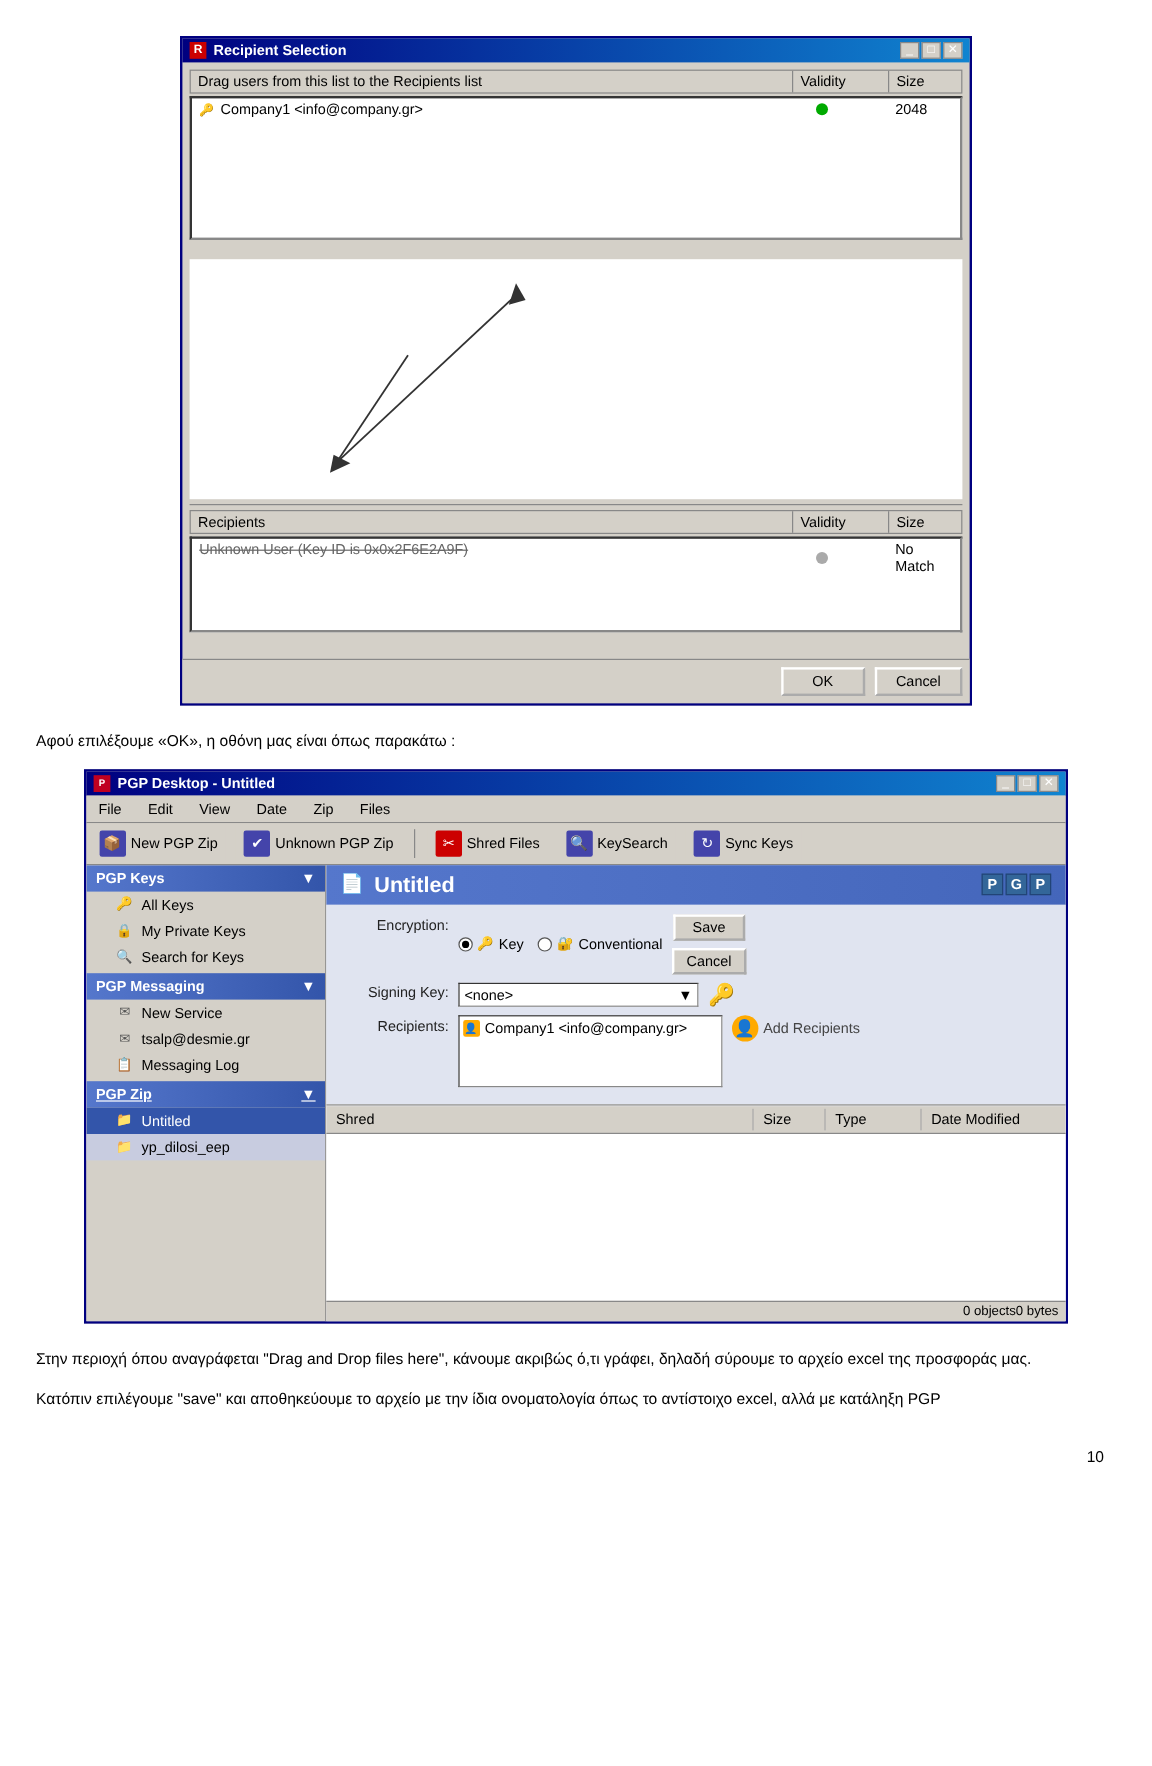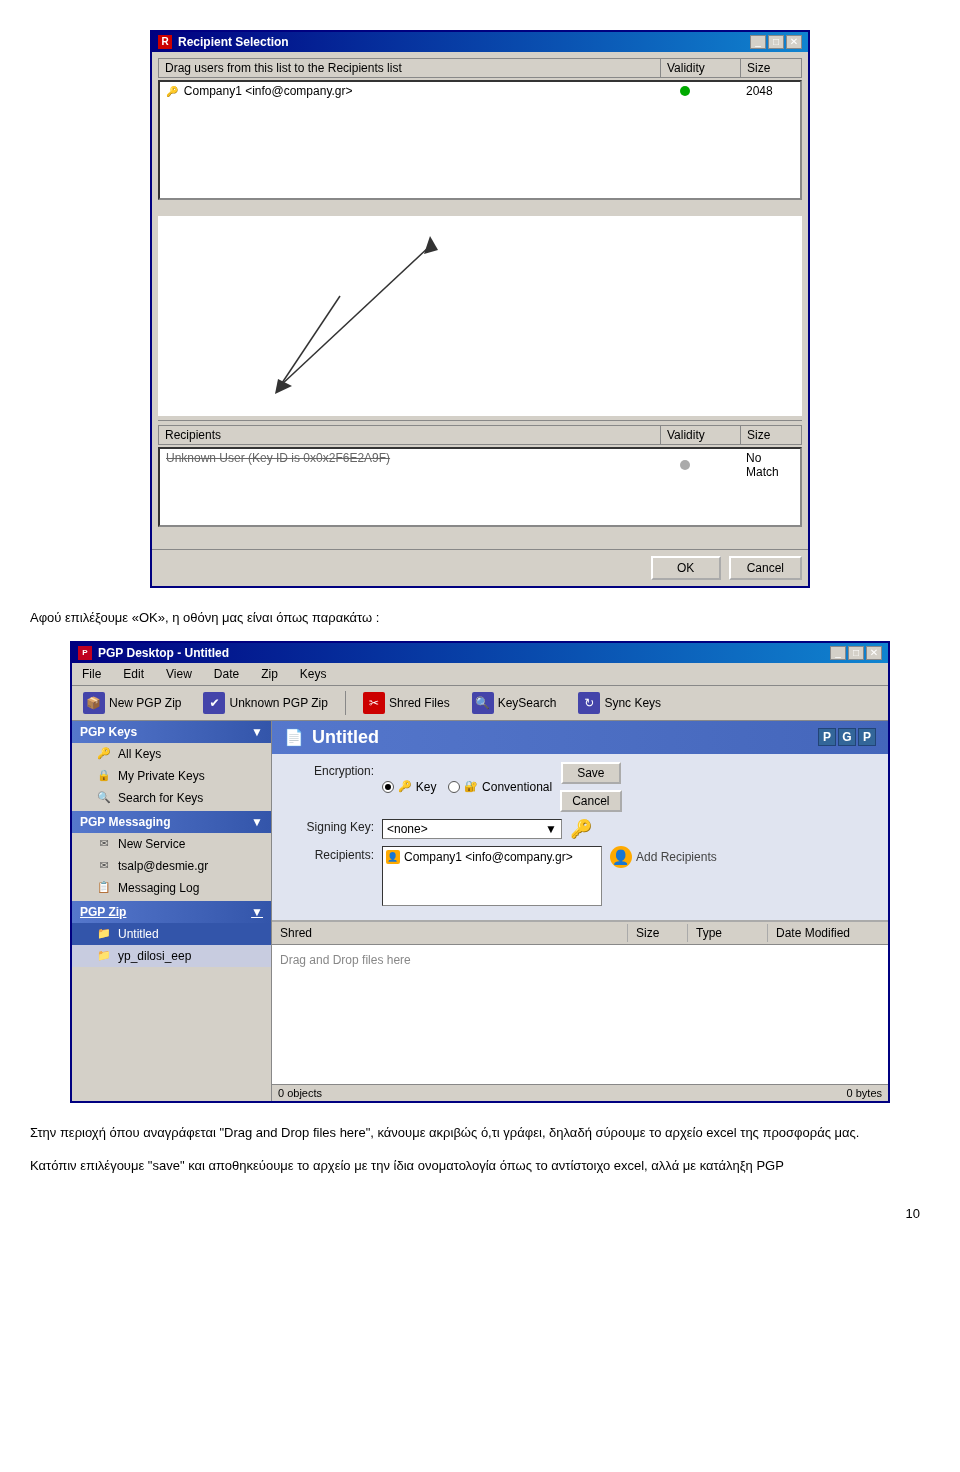--- a/index.html
+++ b/index.html
@@ -380,21 +380,21 @@
       border: 2px outset #fff;
       padding: 2px 10px;
       font-size: 12px;
       cursor: pointer;
     }
     .pgp-dropdown {
       background: white;
       border: 1px inset #888;
       padding: 2px 4px;
       font-size: 12px;
-      width: 180px;
+      width: 200px;
     }
     .pgp-recipients-box {
       background: white;
       border: 1px inset #888;
       padding: 3px;
       width: 220px;
       min-height: 60px;
       font-size: 12px;
     }
     .pgp-recipient-entry {
@@ -456,21 +456,21 @@
       height: 100px;
       display: flex;
       align-items: flex-start;
       justify-content: flex-start;
     }
     .pgp-statusbar {
       background: #d4d0c8;
       border-top: 1px solid #888;
       padding: 2px 6px;
       display: flex;
-      justify-content: space-between;
+      justify-content: flex-end;
       font-size: 11px;
     }
     .pgp-zip-selected {
       background: linear-gradient(to right, #5577cc, #3355aa);
       color: white;
       padding: 4px 8px;
       font-size: 12px;
       font-weight: bold;
       display: flex;
       justify-content: space-between;
@@ -599,21 +599,21 @@
       <div class="titlebar-btn">✕</div>
     </div>
   </div>
 
   <div class="pgp-menubar">
     <span class="pgp-menu-item">File</span>
     <span class="pgp-menu-item">Edit</span>
     <span class="pgp-menu-item">View</span>
     <span class="pgp-menu-item">Date</span>
     <span class="pgp-menu-item">Zip</span>
-    <span class="pgp-menu-item">Keys</span>
+    <span class="pgp-menu-item">Files</span>
   </div>
 
   <div class="pgp-toolbar">
     <button class="pgp-toolbar-btn">
       <span class="toolbar-icon">📦</span>
       <span>New PGP Zip</span>
     </button>
     <button class="pgp-toolbar-btn">
       <span class="toolbar-icon">✔</span>
       <span>Unknown PGP Zip</span>
@@ -757,23 +757,20 @@
         </div>
       </div>
 
       <div class="pgp-files-area">
         <div class="pgp-files-header">
           <div class="pgp-files-col">Shred</div>
           <div class="pgp-files-col">Size</div>
           <div class="pgp-files-col">Type</div>
           <div class="pgp-files-col">Date Modified</div>
         </div>
-        <div class="pgp-files-body">
-          <span>Drag and Drop files here</span>
-        </div>
       </div>
 
       <div class="pgp-statusbar">
         <span>0 objects</span>
         <span>0 bytes</span>
       </div>
     </div>
   </div>
 </div>
 

